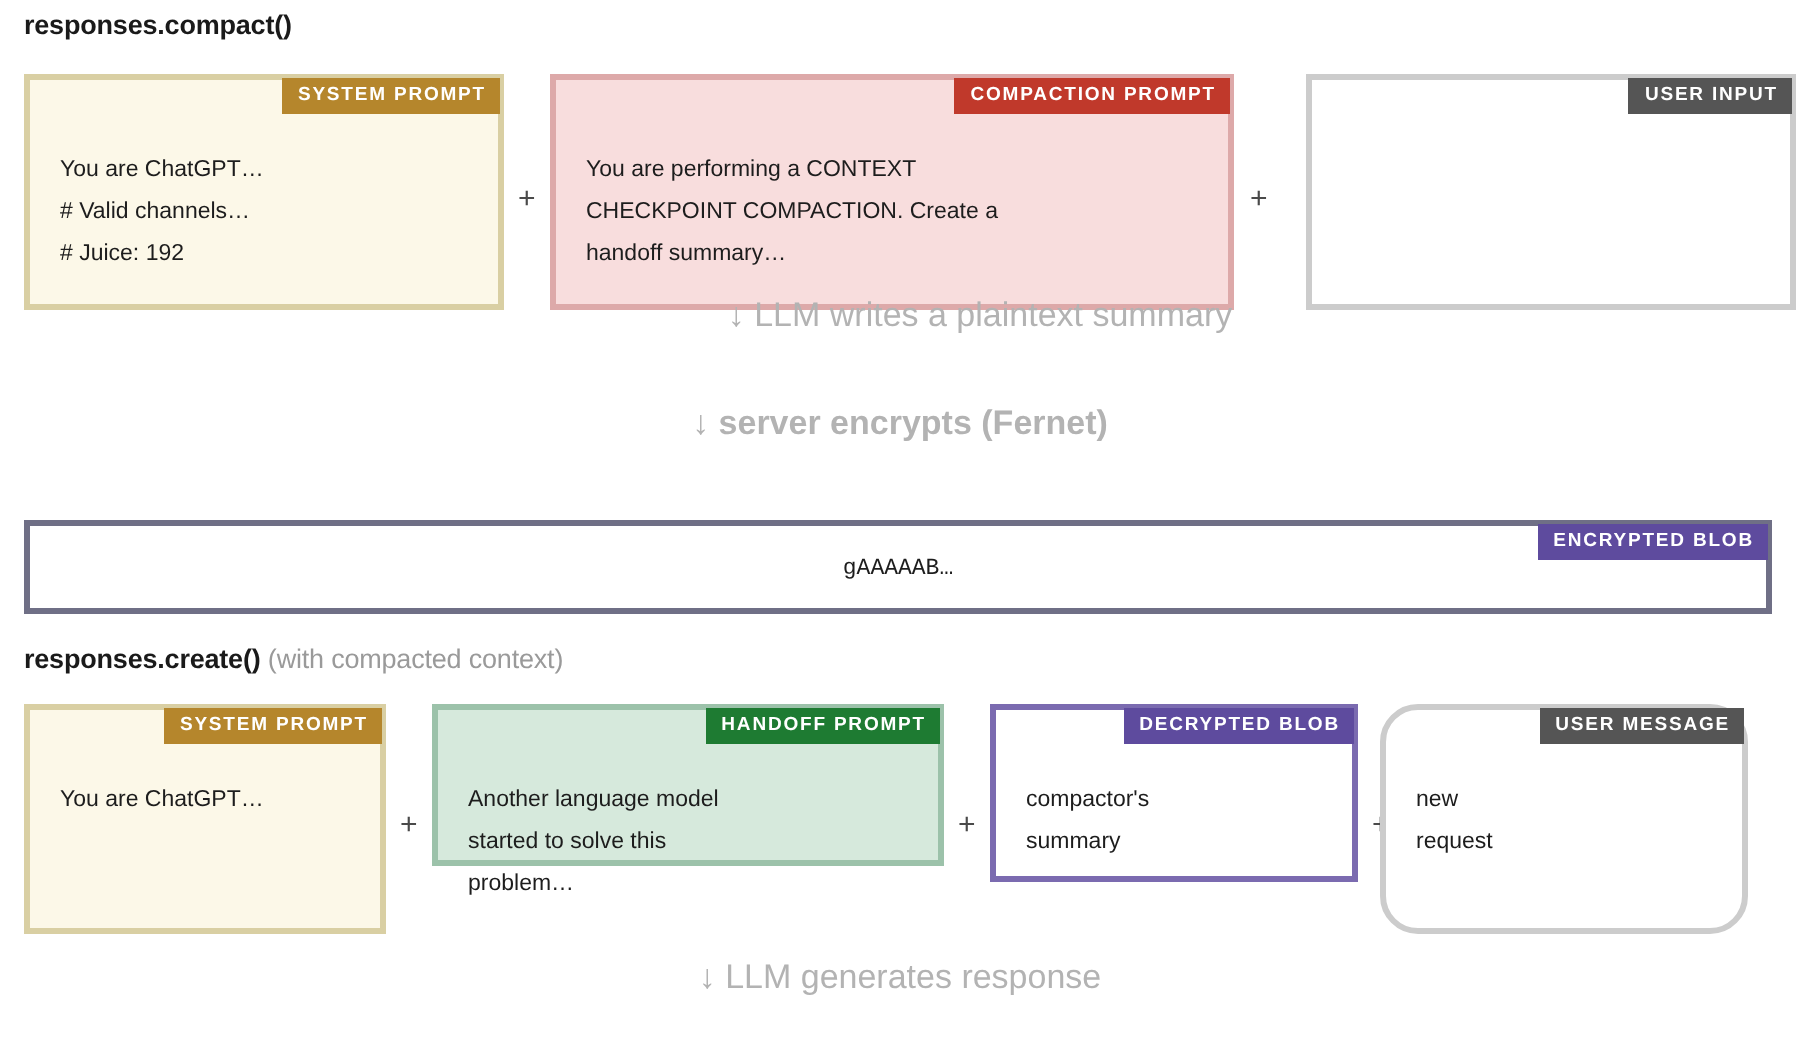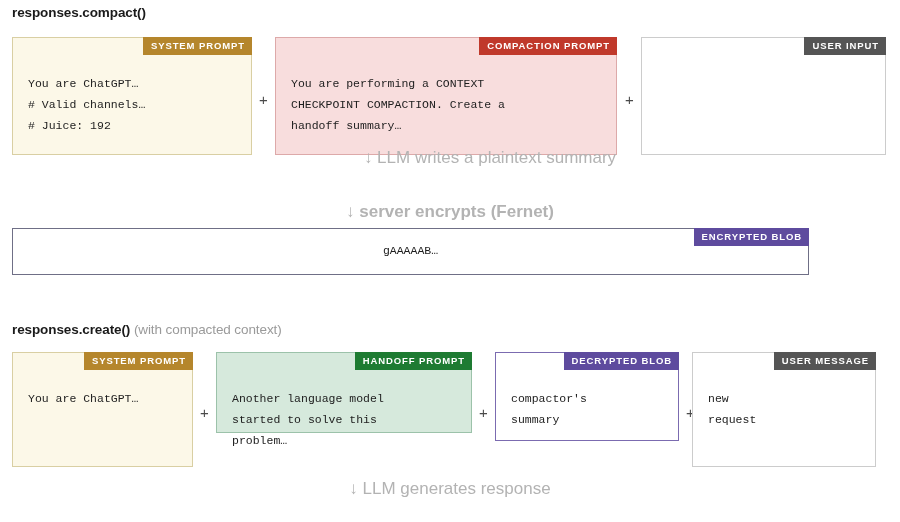--- a/index.html
+++ b/index.html
@@ -31,53 +31,53 @@
     color: #9a9a9a;
     font-size: 13.5px;
   }
   #title-compact { top: 5px; }
   #title-create  { top: 322px; }
 
   
   .box {
     position: absolute;
     box-sizing: border-box;
-    border: 1px solid #1d4ed8;
+    border: 3px solid #1d4ed8;
     background: #ffffff;
   }
   .box .badge {
     position: absolute;
     top: -1px;
     right: -1px;
     font-size: 9.5px;
     font-weight: bold;
     letter-spacing: 0.9px;
     color: #ffffff;
     padding: 4px 7px 4px 8px;
     line-height: 1;
     white-space: nowrap;
   }
   .box .body {
     position: absolute;
     left: 15px;
     top: 35px;
     right: 8px;
-    font-family: Liberation Mono, monospace;
+    font-family: Liberation Sans, sans-serif;
     font-size: 11.5px;
     line-height: 21px;
     color: #1d1d1d;
     white-space: pre-wrap;
   }
 
   
   .box.sys     { background: #fcf8e8; border-color: #d9cfa3; }
   .box.sys     .badge { background: #b5862c; }
   .box.compact { background: #f8dddd; border-color: #dda9a9; }
   .box.compact .badge { background: #c0392b; }
-  .box.plain   { background: #ffffff; border-color: #cccccc; }
+  .box.plain   { background: #ffffff; border-color: #cccccc; margin-left: 12px; }
   .box.plain   .badge { background: #555555; }
   .box.handoff { background: #d6e9dc; border-color: #9cc2aa; }
   .box.handoff .badge { background: #1e7b32; }
   .box.blob    { background: #ffffff; border-color: #7b6bb0; }
   .box.blob    .badge { background: #5e4b9e; }
   .box.encblob { background: #ffffff; border-color: #6f6f86; }
   .box.encblob .badge { background: #5e4b9e; }
 
   
   .plus {
@@ -96,21 +96,21 @@
     text-align: center;
     font-size: 17px;
     color: #b3b3b3;
     white-space: nowrap;
   }
   #caption-1 { top: 148px; padding-left: 40px; }
   #caption-2 { top: 202px; font-weight: bold; }
   #caption-3 { top: 479px; }
 
   
-  #encrypted-blob { left: 12px; top: 228px; width: 797px; height: 47px; }
+  #encrypted-blob { left: 12px; top: 260px; width: 874px; height: 47px; }
   #encrypted-blob .blob-text {
     position: absolute;
     left: 0; right: 0; top: 15px;
     text-align: center;
     font-family: Liberation Mono, monospace;
     font-size: 11.5px;
     color: #1d1d1d;
   }
 </style>
 </head>
@@ -172,19 +172,19 @@
 <div class="plus" style="left:479px; top:405px;">+</div>
 
 <div class="box blob" id="box-decrypted-blob" style="left:495px; top:352px; width:184px; height:89px;">
   <span class="badge">DECRYPTED BLOB</span>
   <div class="body">compactor's
 summary</div>
 </div>
 
 <div class="plus" style="left:686px; top:405px;">+</div>
 
-<div class="box plain" id="box-user-message" style="left:692px; top:352px; width:184px; height:115px;">
+<div class="box plain" id="box-user-message" style="left:678px; top:352px; width:184px; height:115px;border-radius:19px;">
   <span class="badge">USER MESSAGE</span>
   <div class="body">new
 request</div>
 </div>
 
 <div class="caption" id="caption-3">↓ LLM generates response</div>
 
 </body></html>

